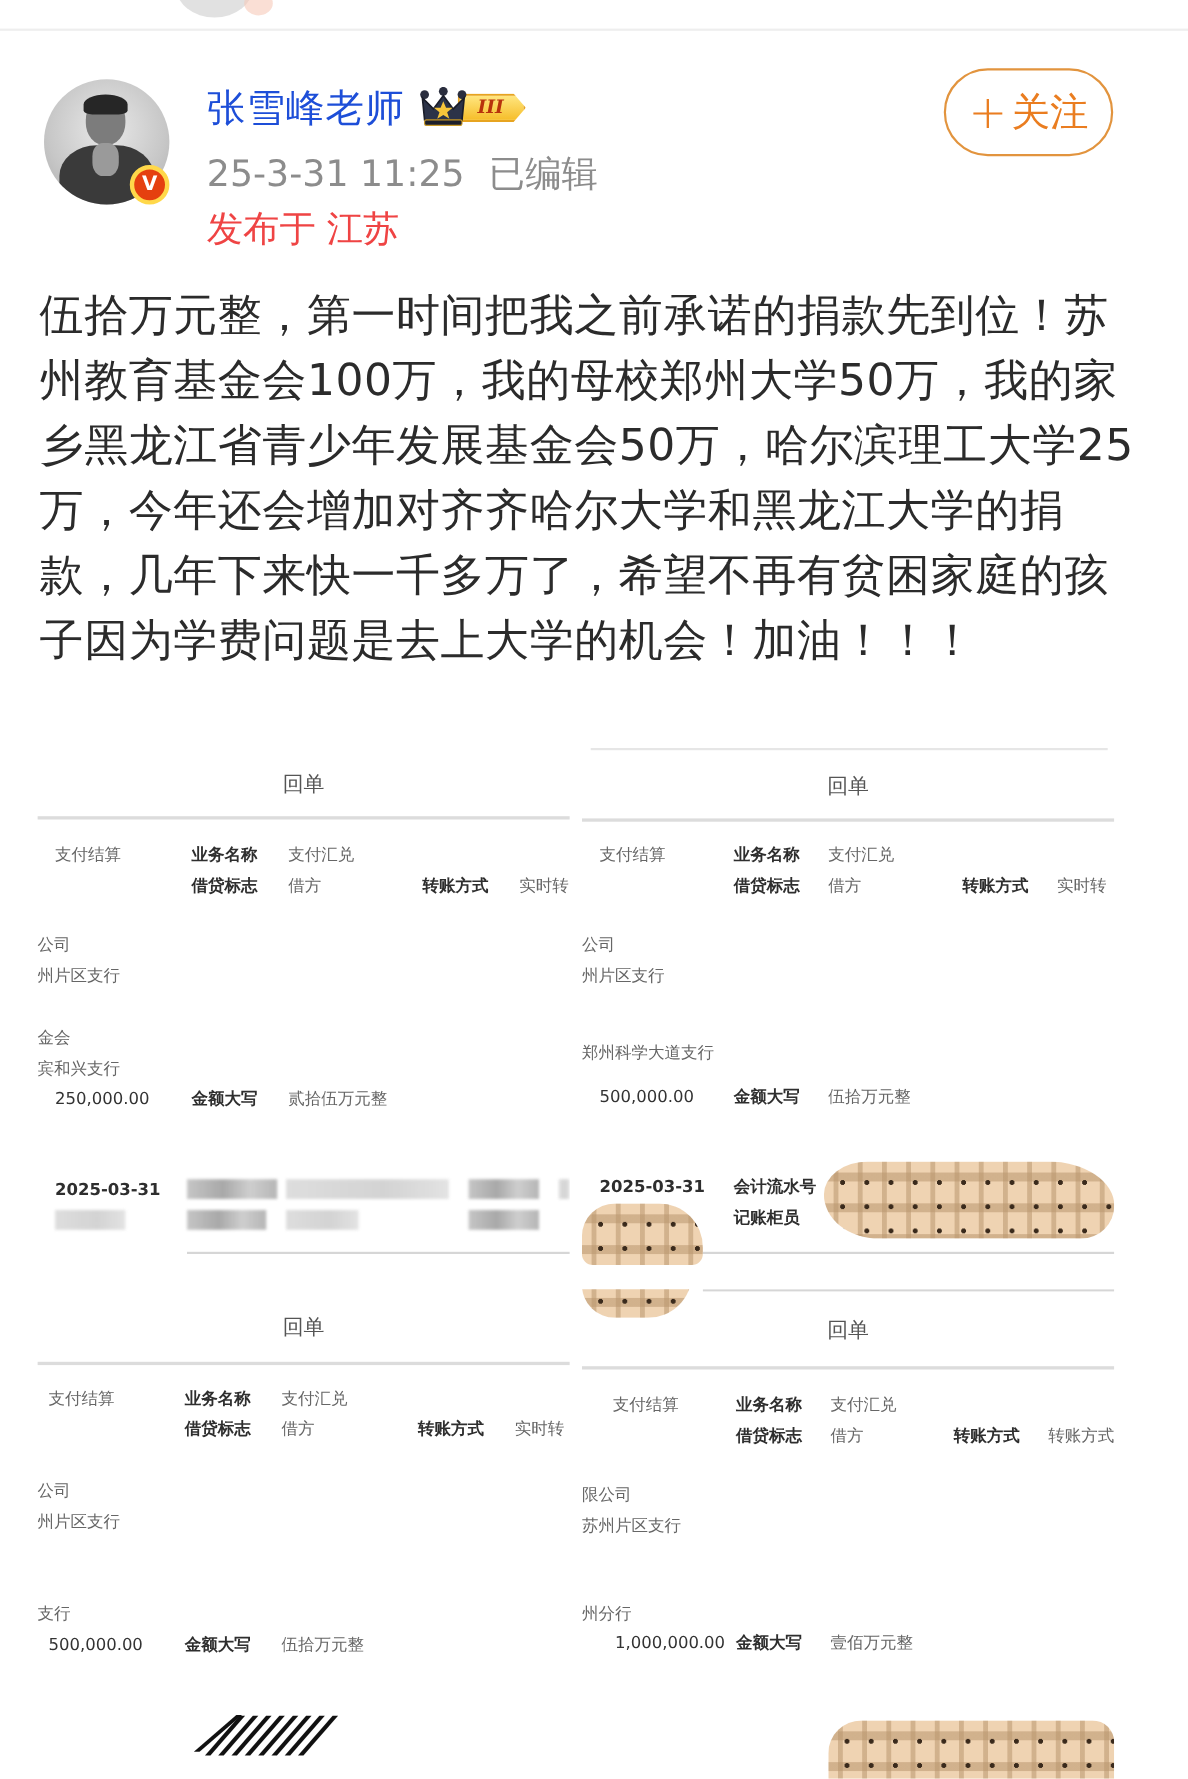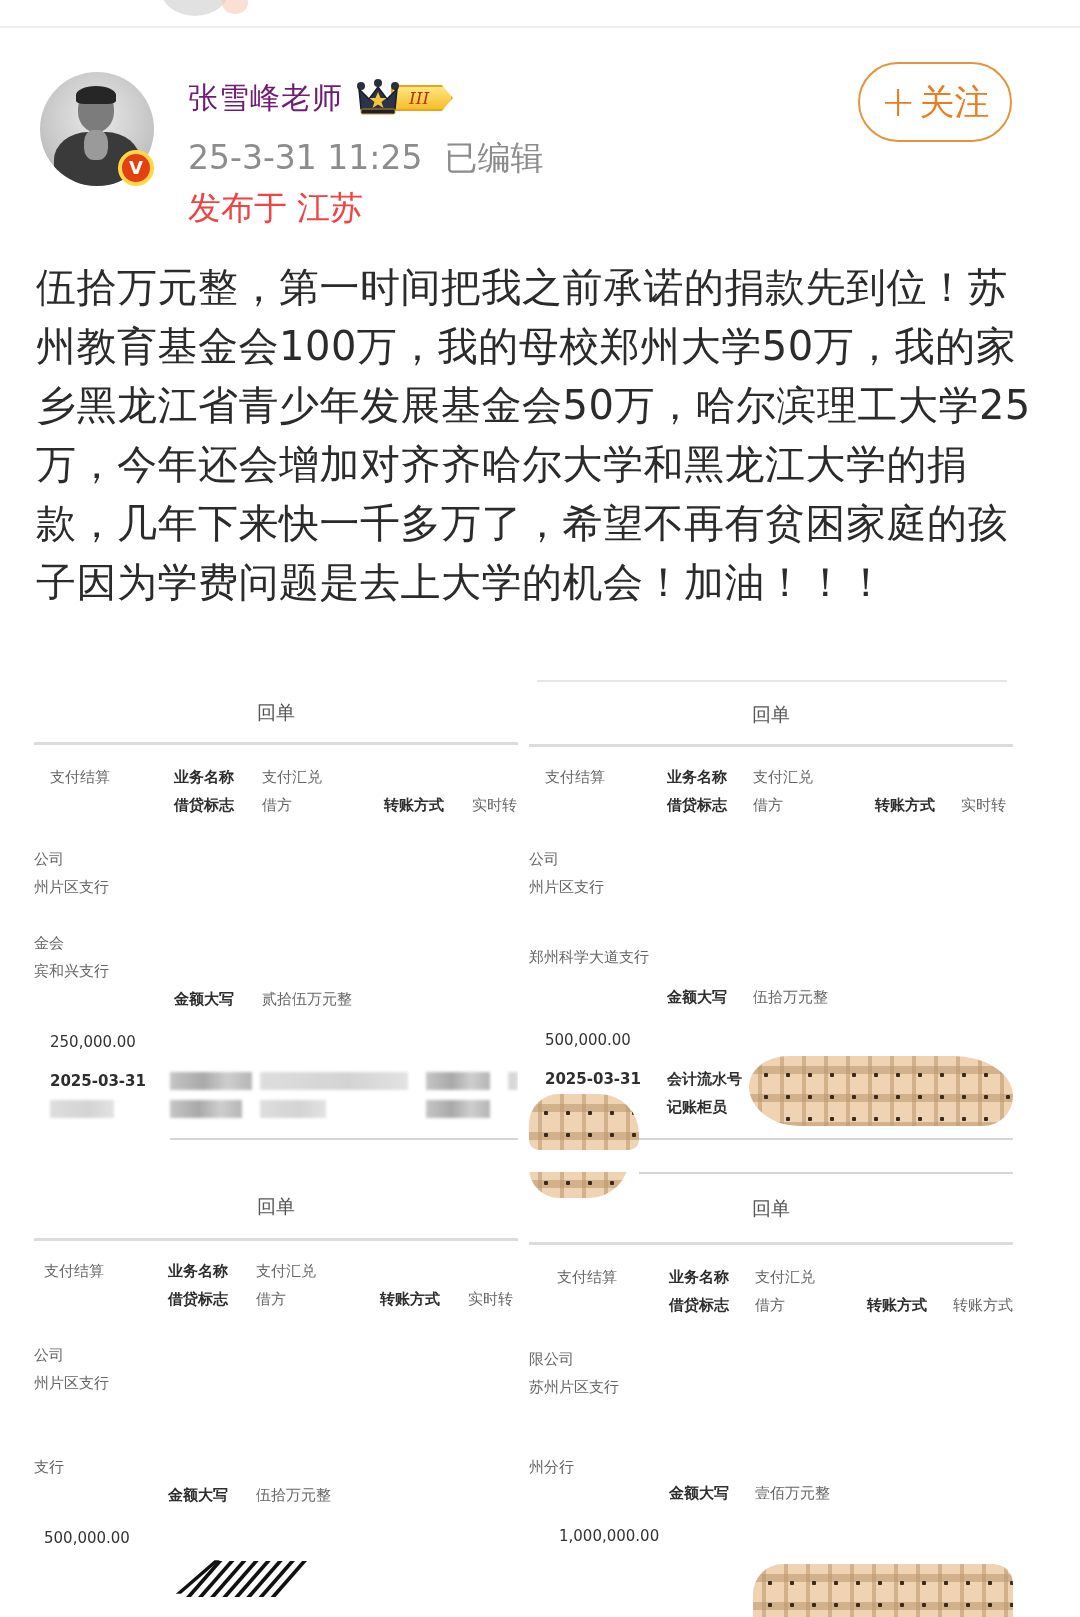--- a/index.html
+++ b/index.html
@@ -15,24 +15,24 @@
   .post-header { position: absolute; left: 0; top: 60px; width: 1080px; height: 180px; }
   .avatar-wrap { position: absolute; left: 40px; top: 12px; width: 114px; height: 114px; }
   .avatar { width: 114px; height: 114px; border-radius: 50%; background: radial-gradient(circle at 50% 40%, #e9e9e9 0%, #c7c7c7 60%, #a9a9a9 100%); overflow: hidden; position: relative; }
   .avatar .head { position: absolute; left: 38px; top: 18px; width: 36px; height: 42px; border-radius: 45% 45% 48% 48%; background: #7c7c7c; }
   .avatar .hair { position: absolute; left: 36px; top: 14px; width: 40px; height: 18px; border-radius: 50% 50% 20% 20%; background: #262626; }
   .avatar .body { position: absolute; left: 14px; top: 60px; width: 86px; height: 70px; border-radius: 40% 40% 0 0; background: #3a3a3a; }
   .avatar .hands { position: absolute; left: 44px; top: 58px; width: 24px; height: 30px; border-radius: 40%; background: #9a9a9a; }
   .v-badge { position: absolute; left: 78px; top: 78px; width: 36px; height: 36px; border-radius: 50%; background: #e5400f; border: 4px solid #ffd84a; color: #fff; font-weight: bold; font-size: 18px; text-align: center; line-height: 27px; font-family: "DejaVu Sans", sans-serif; }
 
   .name-row { position: absolute; left: 188px; top: 8px; height: 60px; display: flex; align-items: center; }
-  .username { font-size: 30px; color: #701a75; letter-spacing: 1px; font-family: Liberation Serif, serif; }
+  .username { font-size: 35px; color: #1d4ed8; letter-spacing: 1px; font-family: Liberation Serif, serif; }
   .crown-badge { display: flex; align-items: center; margin-left: 12px; height: 40px; position: relative; }
   .crown { width: 46px; height: 38px; position: relative; z-index: 2; }
-  .level-tag { margin-left: -10px; height: 26px; width: 62px; background: linear-gradient(#ffe680, #f6be2a); border: 2px solid #e7a420; border-radius: 4px 0 0 4px; clip-path: polygon(0 0, 82% 0, 100% 50%, 82% 100%, 0 100%); color: #b8320c; font-family: "DejaVu Serif", serif; font-weight: normal; font-style: italic; font-size: 17px; line-height: 22px; padding-left: 16px; }
+  .level-tag { margin-left: -10px; height: 26px; width: 62px; background: linear-gradient(#ffe680, #f6be2a); border: 2px solid #e7a420; border-radius: 4px 0 0 4px; clip-path: polygon(0 0, 82% 0, 100% 50%, 82% 100%, 0 100%); color: #b8320c; font-family: "DejaVu Serif", serif; font-weight: bold; font-style: italic; font-size: 17px; line-height: 22px; padding-left: 16px; }
 
   .meta-time { position: absolute; left: 188px; top: 76px; font-size: 33px; color: #8c8c8c; white-space: nowrap; }
   .meta-time .edited { margin-left: 22px; }
   .meta-location { position: absolute; left: 188px; top: 126px; font-size: 33px; color: #ef4444; white-space: nowrap; }
   .meta-location .loc { margin-left: 10px; }
 
   .follow-btn { position: absolute; left: 858px; top: 2px; width: 154px; height: 80px; border: 2px solid #e2943e; border-radius: 40px; color: #ea7d20; font-size: 35px; display: flex; align-items: center; justify-content: center; background: #fff; cursor: pointer; }
   .follow-btn .plus { font-size: 42px; font-weight: 300; margin-right: 4px; line-height: 1; }
 
   
@@ -44,21 +44,21 @@
   .r2 { left: 529px; top: 680px; width: 484px; height: 470px; }
   .r3 { left: 34px; top: 1172px; width: 484px; height: 445px; }
   .r4 { left: 529px; top: 1172px; width: 484px; height: 445px; }
 
   .r-topline { position: absolute; left: 0; top: 0; width: 100%; height: 2px; background: #e6e6e6; }
   .r-title { position: absolute; left: 0; width: 100%; text-align: center; font-size: 19px; color: #555; top: 20px; }
   .r-rule { position: absolute; left: 0; top: 62px; width: 100%; height: 3px; background: #dcdcdc; }
 
   .r-cell { position: absolute; font-size: 15px; color: #666; white-space: nowrap; }
   .r-cell.bold { font-weight: bold; color: #2e2e2e; }
-  .r-cell.num { font-size: 15px; color: #333; margin-top: 43px; }
+  .r-cell.num { font-size: 15px; color: #333; }
 
   .blur-box { position: absolute; background: linear-gradient(90deg, #bcbcbc, #9a9a9a 40%, #c6c6c6 70%, #a9a9a9); filter: blur(1.5px); opacity: 0.85; }
   .blur-light { background: linear-gradient(90deg, #d8d8d8, #cccccc 60%, #dedede); }
 
   .pattern-blob { position: absolute; border-radius: 40px 60px 30px 50px / 30px 40px 30px 40px;
     background-color: #efd3b2;
     background-image:
       radial-gradient(circle, #3a2a1c 2px, transparent 2.5px),
       linear-gradient(90deg, transparent 40%, rgba(185,150,110,0.55) 40%, rgba(185,150,110,0.55) 60%, transparent 60%),
       linear-gradient(0deg, transparent 35%, rgba(185,150,110,0.55) 35%, rgba(185,150,110,0.55) 65%, transparent 65%);

